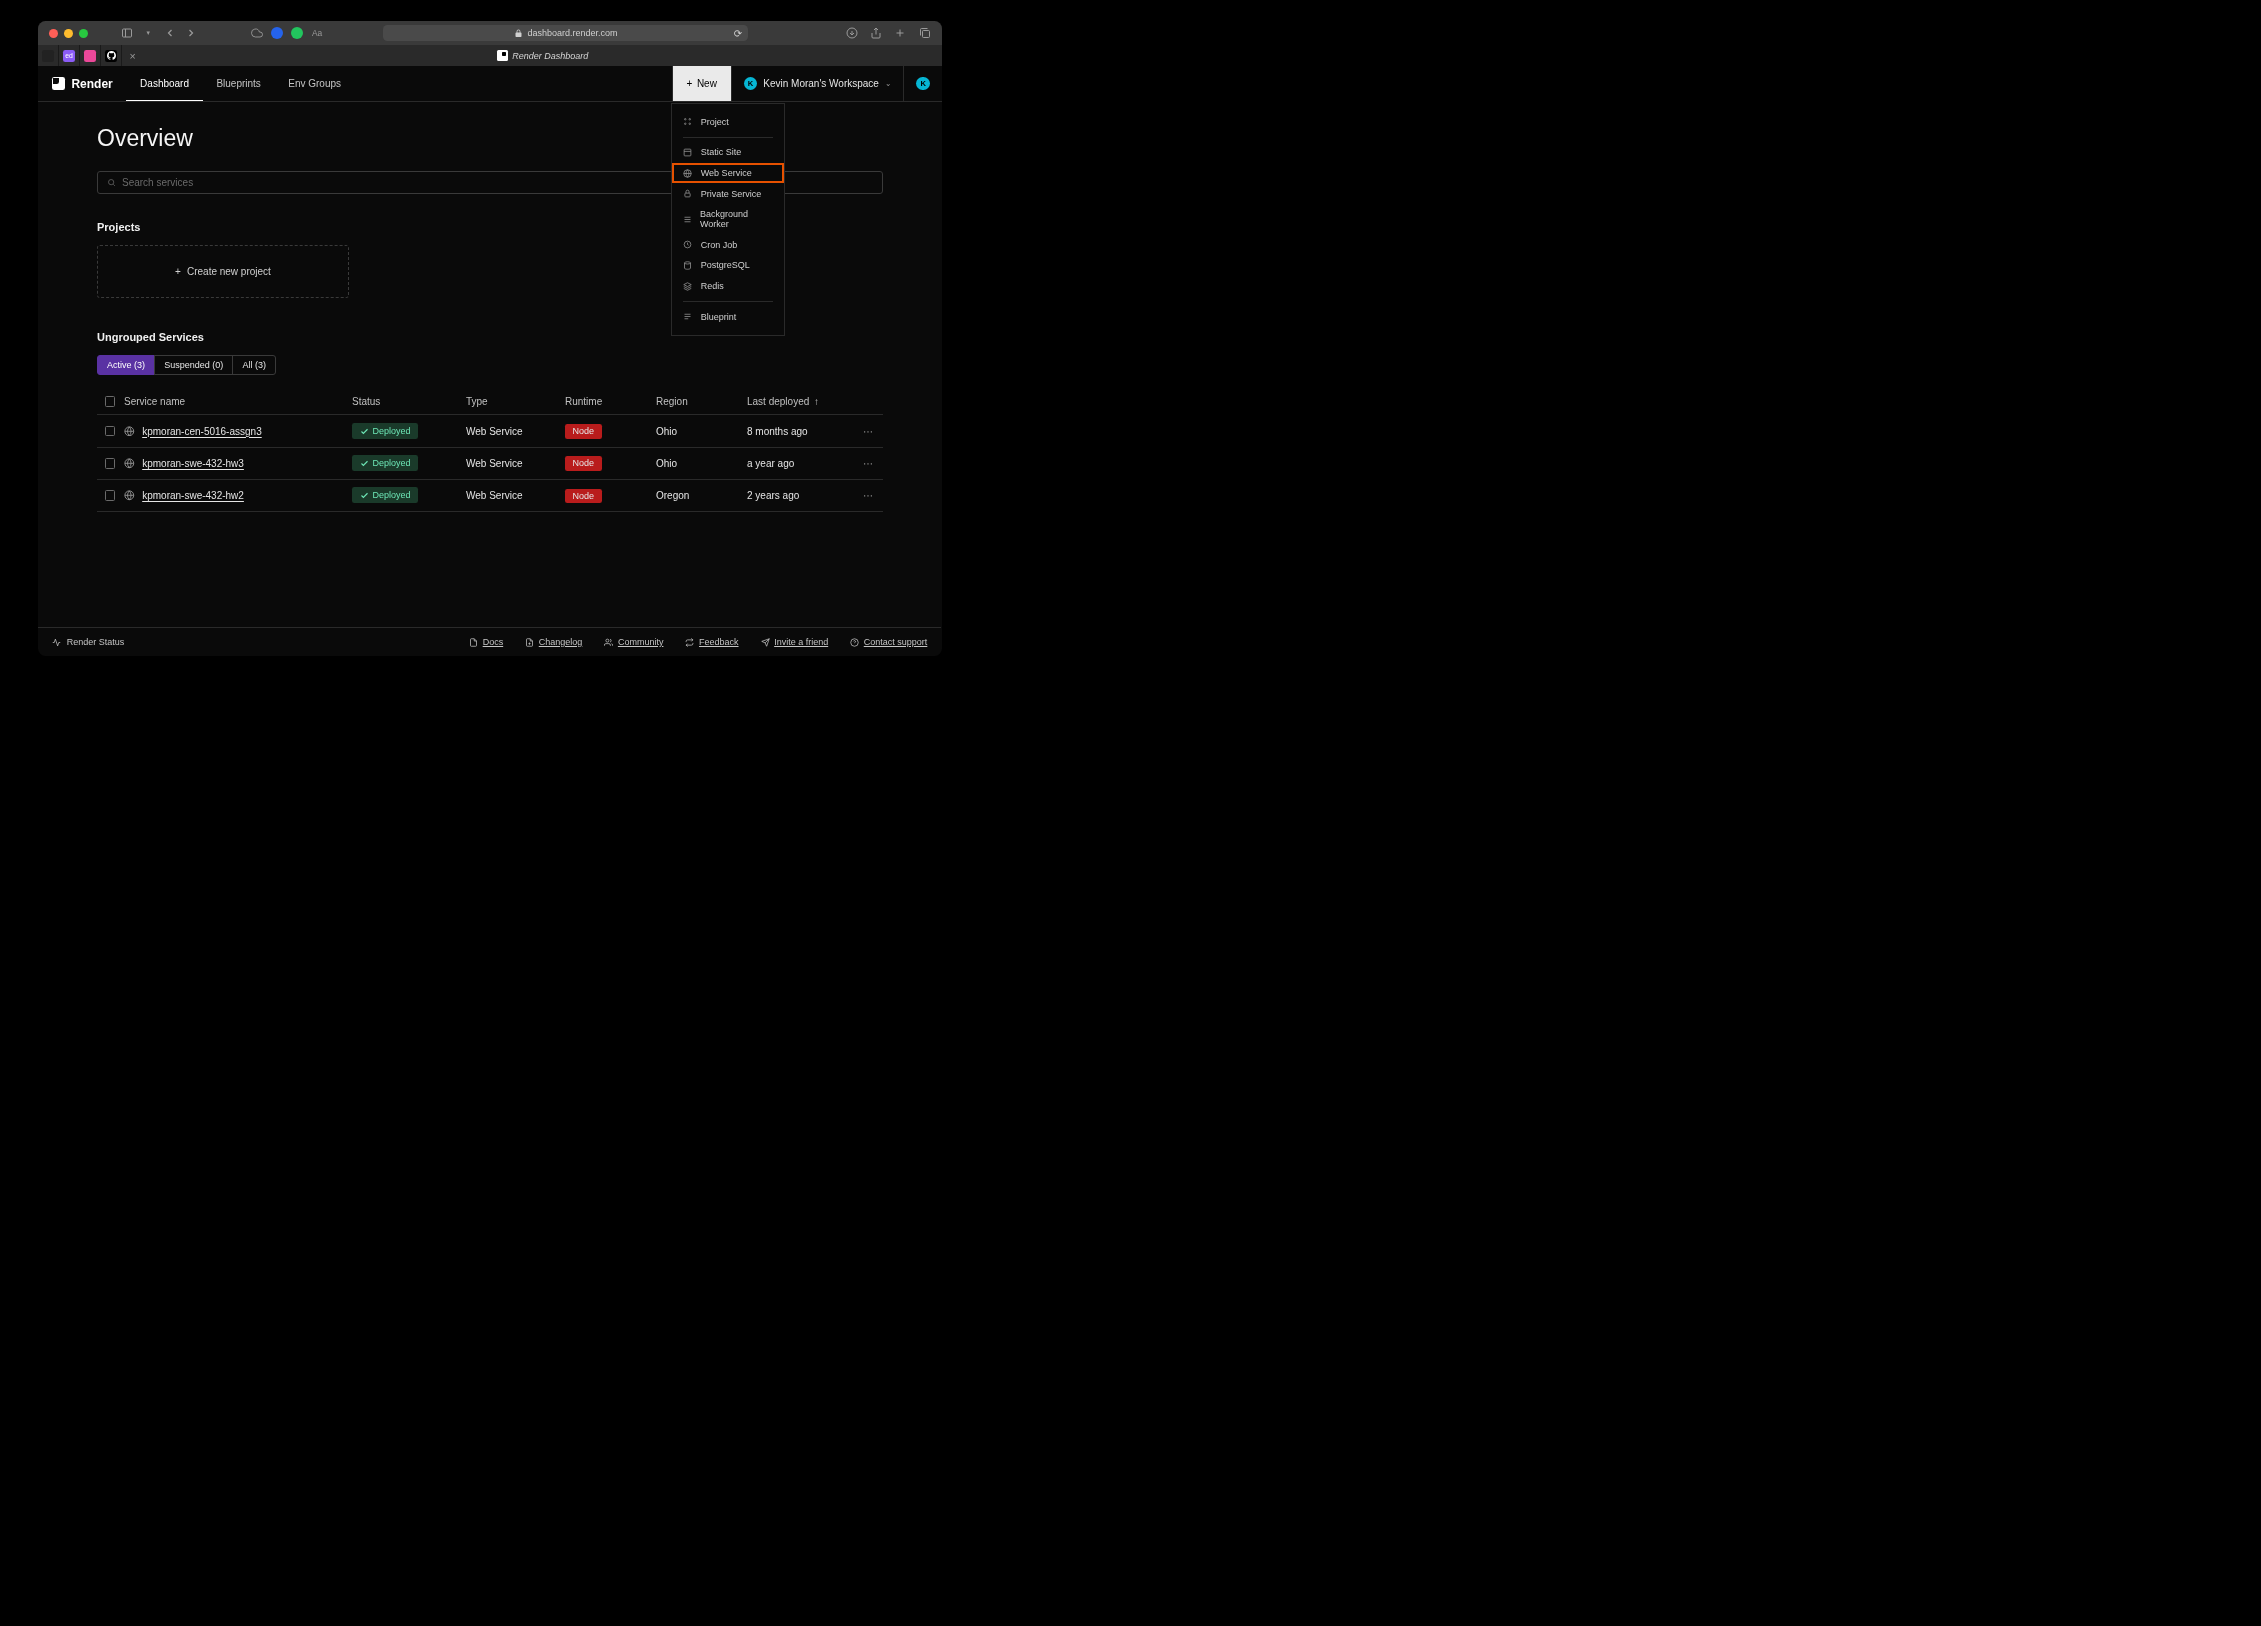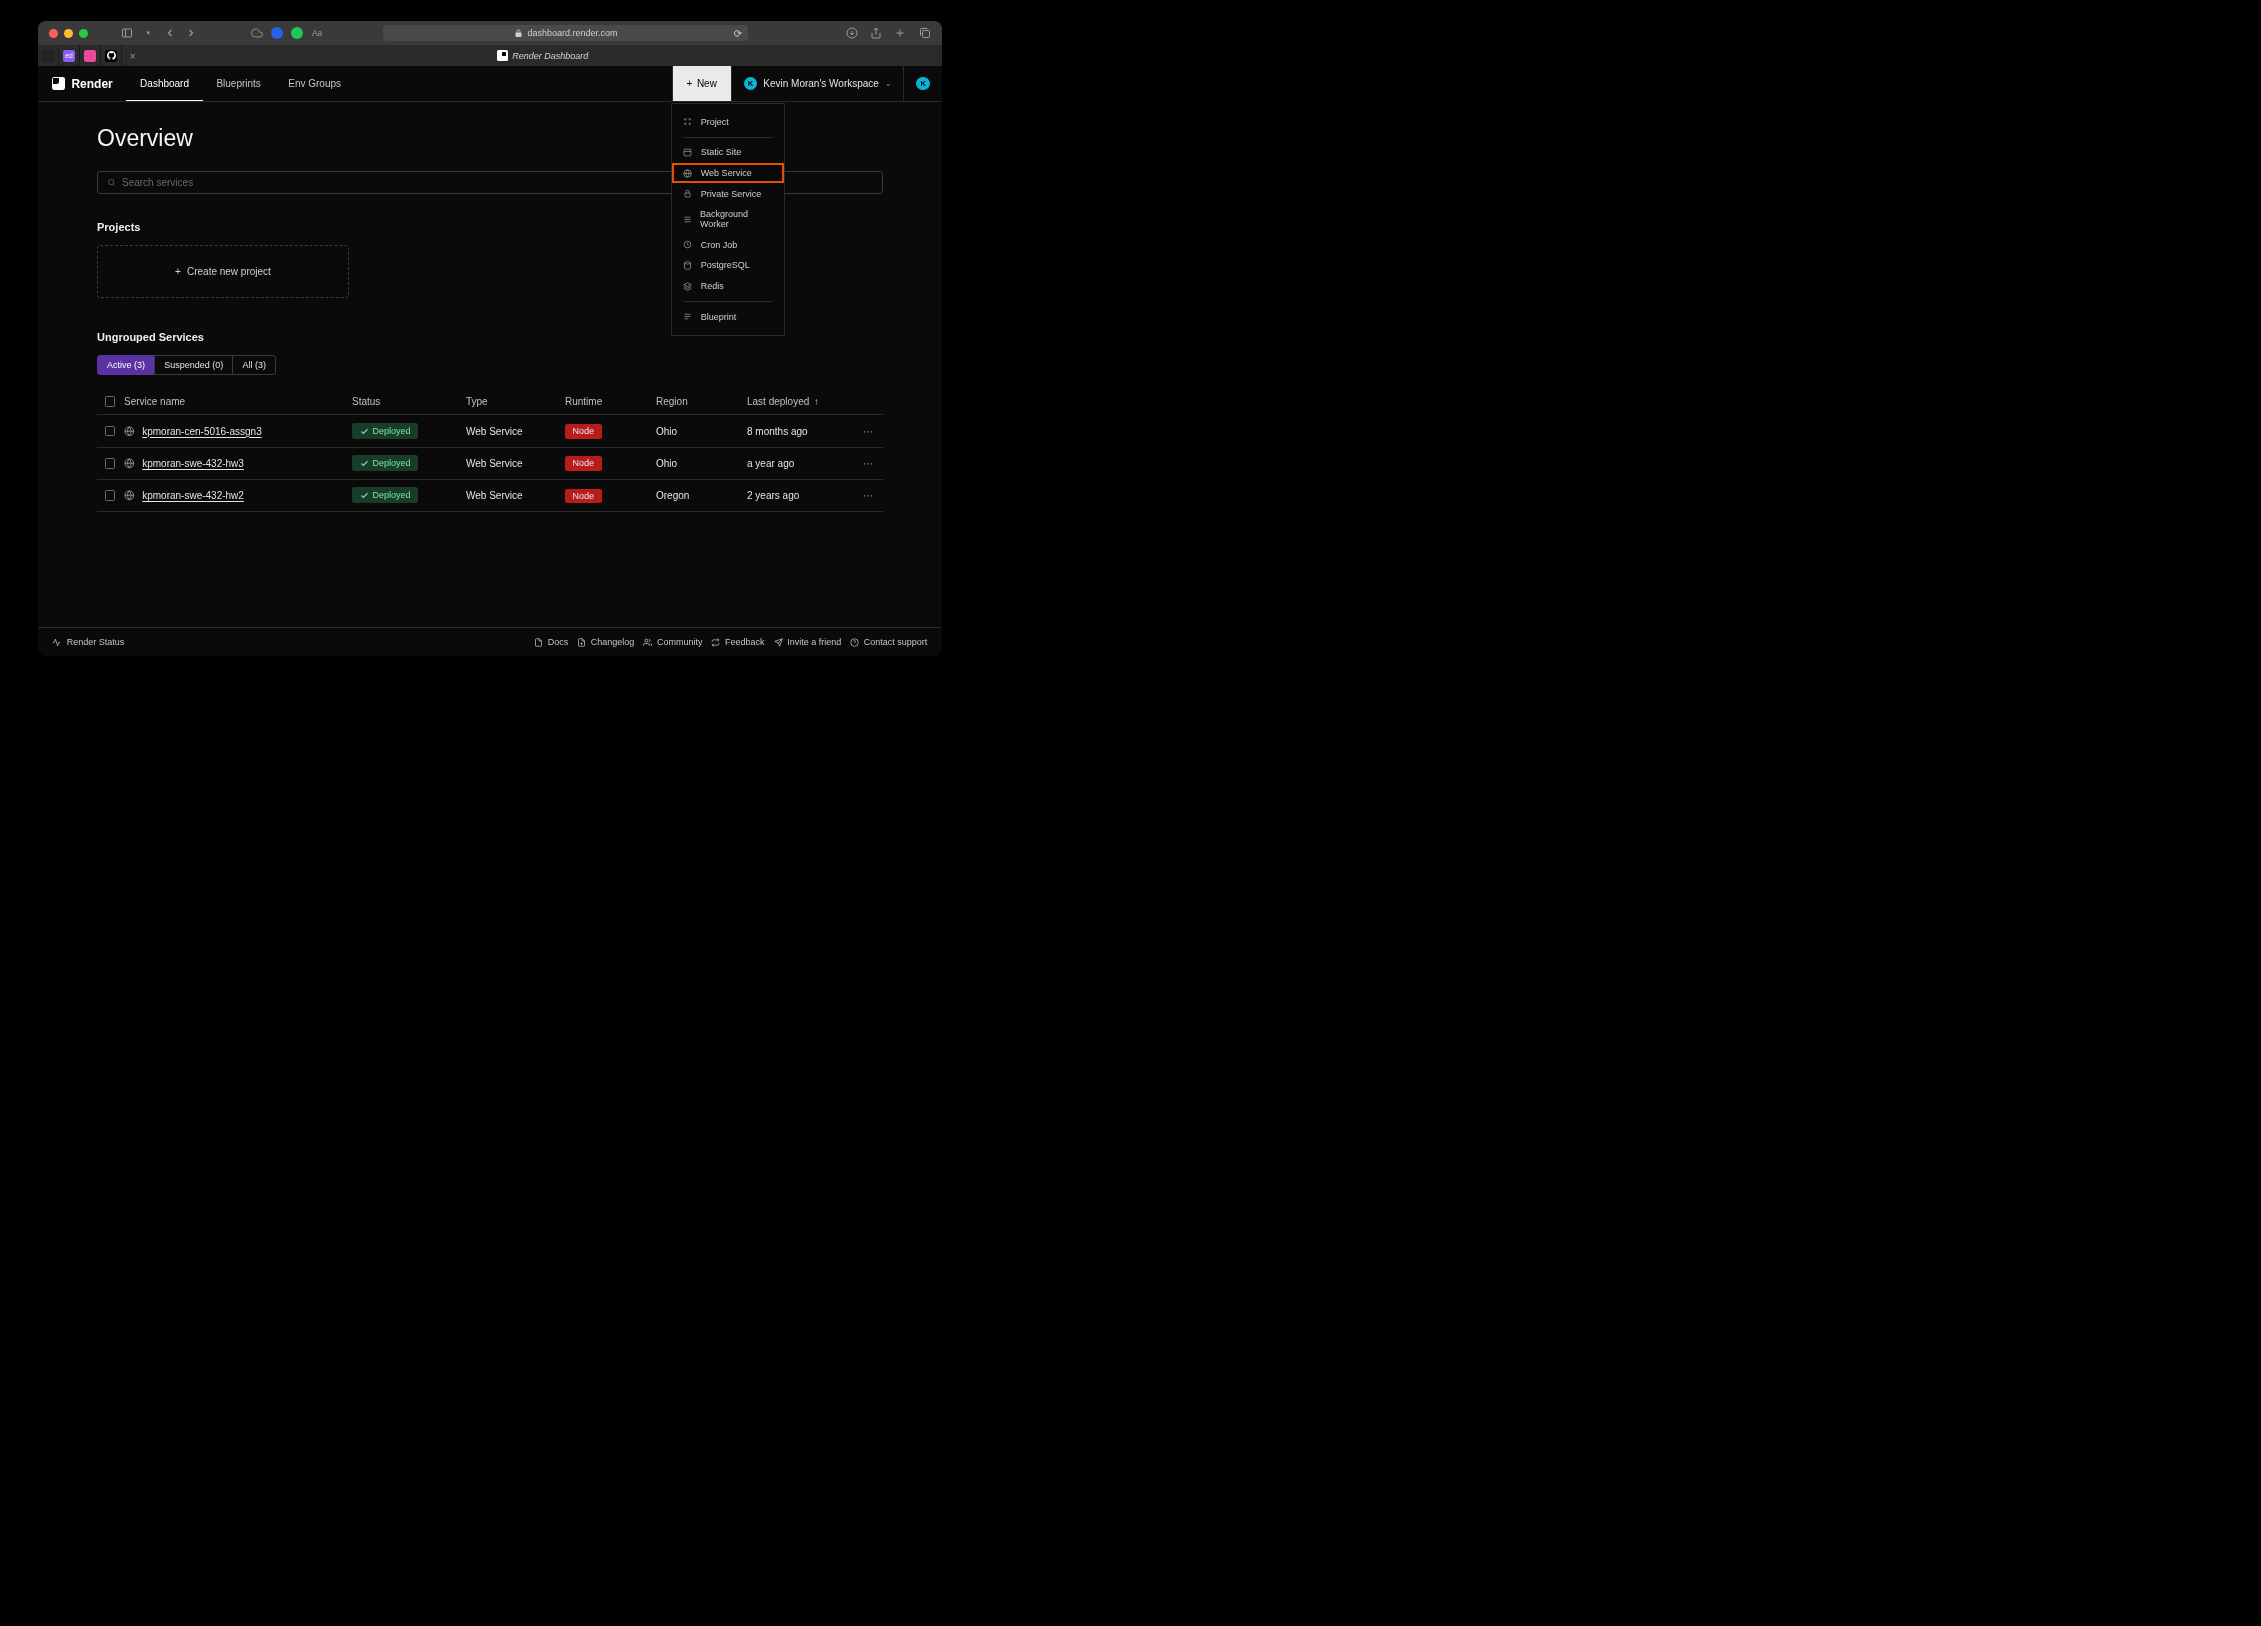--- a/index.html
+++ b/index.html
@@ -191,21 +191,21 @@
   right: 1px;
   height: 29px;
   border-top: 0.8px solid #2a2a2a;
   display: flex;
   align-items: center;
   padding: 0 13.7px;
   font-size: 9px;
   color: #c5c5c5;
 }
 .footer-left { display: flex; align-items: center; gap: 6px; }
-.footer-right { margin-left: auto; display: flex; gap: 9px; }
+.footer-right { margin-left: auto; display: flex; gap: 22px; text-decoration: underline; }
 .footer-link { display: flex; align-items: center; gap: 4.6px; cursor: pointer; }
 .footer-link svg, .footer-left svg { width: 9px; height: 9px; }
 .icon-svg { width: 9px; height: 9px; }
 </style>
 </head>
 <body>
 
 <div class="window">
 
   <div class="chrome-top">

